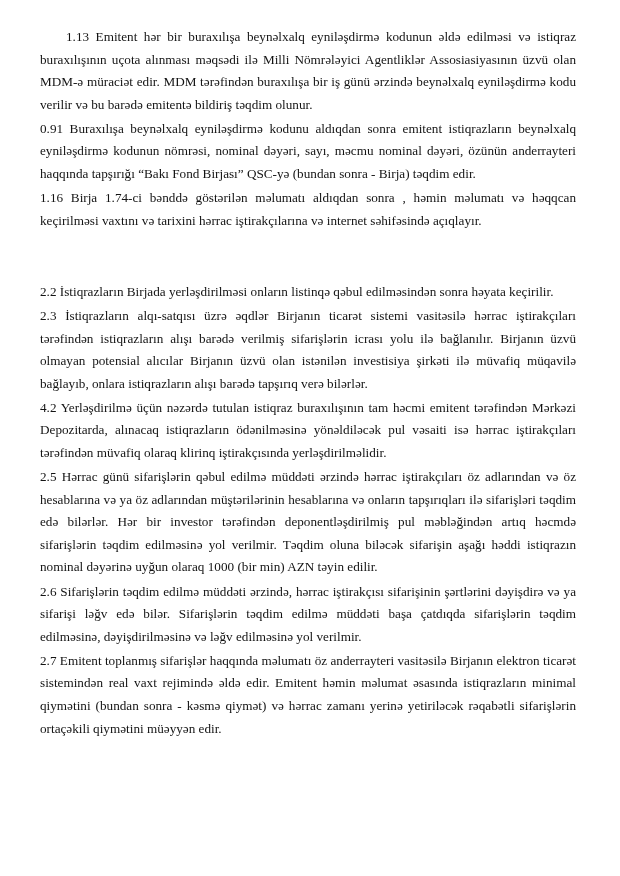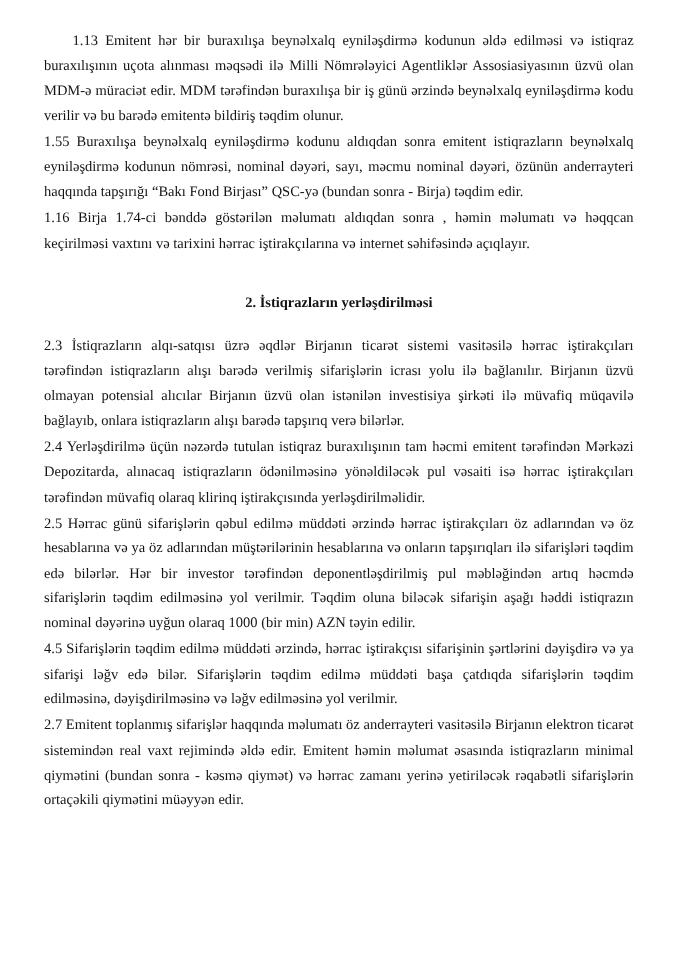--- a/index.html
+++ b/index.html
@@ -46,28 +46,28 @@
   .gap-after-heading {
     height: 17px;
   }
 </style>
 </head>
 <body>
 
 <div class="page">
 
   <p class="para indent">1.13  Emitent hər bir buraxılışa beynəlxalq eyniləşdirmə kodunun əldə edilməsi və istiqraz buraxılışının uçota alınması məqsədi ilə Milli Nömrələyici Agentliklər Assosiasiyasının üzvü olan MDM-ə müraciət edir. MDM tərəfindən buraxılışa bir iş günü ərzində beynəlxalq eyniləşdirmə kodu verilir və bu barədə emitentə bildiriş təqdim olunur.</p>
-  <p class="para">1.55  Buraxılışa beynəlxalq eyniləşdirmə kodunu aldıqdan sonra emitent istiqrazların beynəlxalq eyniləşdirmə kodunun nömrəsi, nominal dəyəri, sayı, məcmu nominal dəyəri, özünün anderrayteri haqqında tapşırığı “Bakı Fond Birjası” QSC-yə (bundan sonra - Birja) təqdim edir.</p>
+  <p class="para">0.91  Buraxılışa beynəlxalq eyniləşdirmə kodunu aldıqdan sonra emitent istiqrazların beynəlxalq eyniləşdirmə kodunun nömrəsi, nominal dəyəri, sayı, məcmu nominal dəyəri, özünün anderrayteri haqqında tapşırığı “Bakı Fond Birjası” QSC-yə (bundan sonra - Birja) təqdim edir.</p>
   <p class="para">1.16 Birja 1.74-ci bənddə göstərilən məlumatı aldıqdan sonra , həmin məlumatı və həqqcan keçirilməsi vaxtını və tarixini hərrac iştirakçılarına və internet səhifəsində açıqlayır.</p>
 
   <div class="gap-before-heading"></div>
 
-  <p class="section-heading">2. İstiqrazların yerləşdirilməsi</p>
 
   <div class="gap-after-heading"></div>
 
+  <p class="para">2.2 İstiqrazların Birjada yerləşdirilməsi onların listinqə qəbul edilməsindən sonra həyata keçirilir.</p>
   <p class="para">2.3 İstiqrazların alqı-satqısı üzrə əqdlər Birjanın ticarət sistemi vasitəsilə hərrac iştirakçıları tərəfindən istiqrazların alışı barədə verilmiş sifarişlərin icrası yolu ilə bağlanılır. Birjanın üzvü olmayan potensial alıcılar Birjanın üzvü olan istənilən investisiya şirkəti ilə müvafiq müqavilə bağlayıb, onlara istiqrazların alışı barədə tapşırıq verə bilərlər.</p>
-  <p class="para">2.4 Yerləşdirilmə üçün nəzərdə tutulan istiqraz buraxılışının tam həcmi emitent tərəfindən Mərkəzi Depozitarda, alınacaq istiqrazların ödənilməsinə yönəldiləcək pul vəsaiti isə hərrac iştirakçıları tərəfindən müvafiq olaraq klirinq iştirakçısında yerləşdirilməlidir.</p>
+  <p class="para">4.2 Yerləşdirilmə üçün nəzərdə tutulan istiqraz buraxılışının tam həcmi emitent tərəfindən Mərkəzi Depozitarda, alınacaq istiqrazların ödənilməsinə yönəldiləcək pul vəsaiti isə hərrac iştirakçıları tərəfindən müvafiq olaraq klirinq iştirakçısında yerləşdirilməlidir.</p>
   <p class="para">2.5 Hərrac günü sifarişlərin qəbul edilmə müddəti ərzində hərrac iştirakçıları öz adlarından və öz hesablarına və ya öz adlarından müştərilərinin hesablarına və onların tapşırıqları ilə sifarişləri təqdim edə bilərlər. Hər bir investor tərəfindən deponentləşdirilmiş pul məbləğindən artıq həcmdə sifarişlərin təqdim edilməsinə yol verilmir. Təqdim oluna biləcək sifarişin aşağı həddi istiqrazın nominal dəyərinə uyğun olaraq 1000 (bir min) AZN təyin edilir.</p>
-  <p class="para">4.5 Sifarişlərin təqdim edilmə müddəti ərzində, hərrac iştirakçısı sifarişinin şərtlərini dəyişdirə və ya sifarişi ləğv edə bilər. Sifarişlərin təqdim edilmə müddəti başa çatdıqda sifarişlərin təqdim edilməsinə, dəyişdirilməsinə və ləğv edilməsinə yol verilmir.</p>
+  <p class="para">2.6 Sifarişlərin təqdim edilmə müddəti ərzində, hərrac iştirakçısı sifarişinin şərtlərini dəyişdirə və ya sifarişi ləğv edə bilər. Sifarişlərin təqdim edilmə müddəti başa çatdıqda sifarişlərin təqdim edilməsinə, dəyişdirilməsinə və ləğv edilməsinə yol verilmir.</p>
   <p class="para">2.7 Emitent toplanmış sifarişlər haqqında məlumatı öz anderrayteri vasitəsilə Birjanın elektron ticarət sistemindən real vaxt rejimində əldə edir. Emitent həmin məlumat əsasında istiqrazların minimal qiymətini (bundan sonra - kəsmə qiymət) və hərrac zamanı yerinə yetiriləcək rəqabətli sifarişlərin ortaçəkili qiymətini müəyyən edir.</p>
 
 </div>
 
 </body></html>

